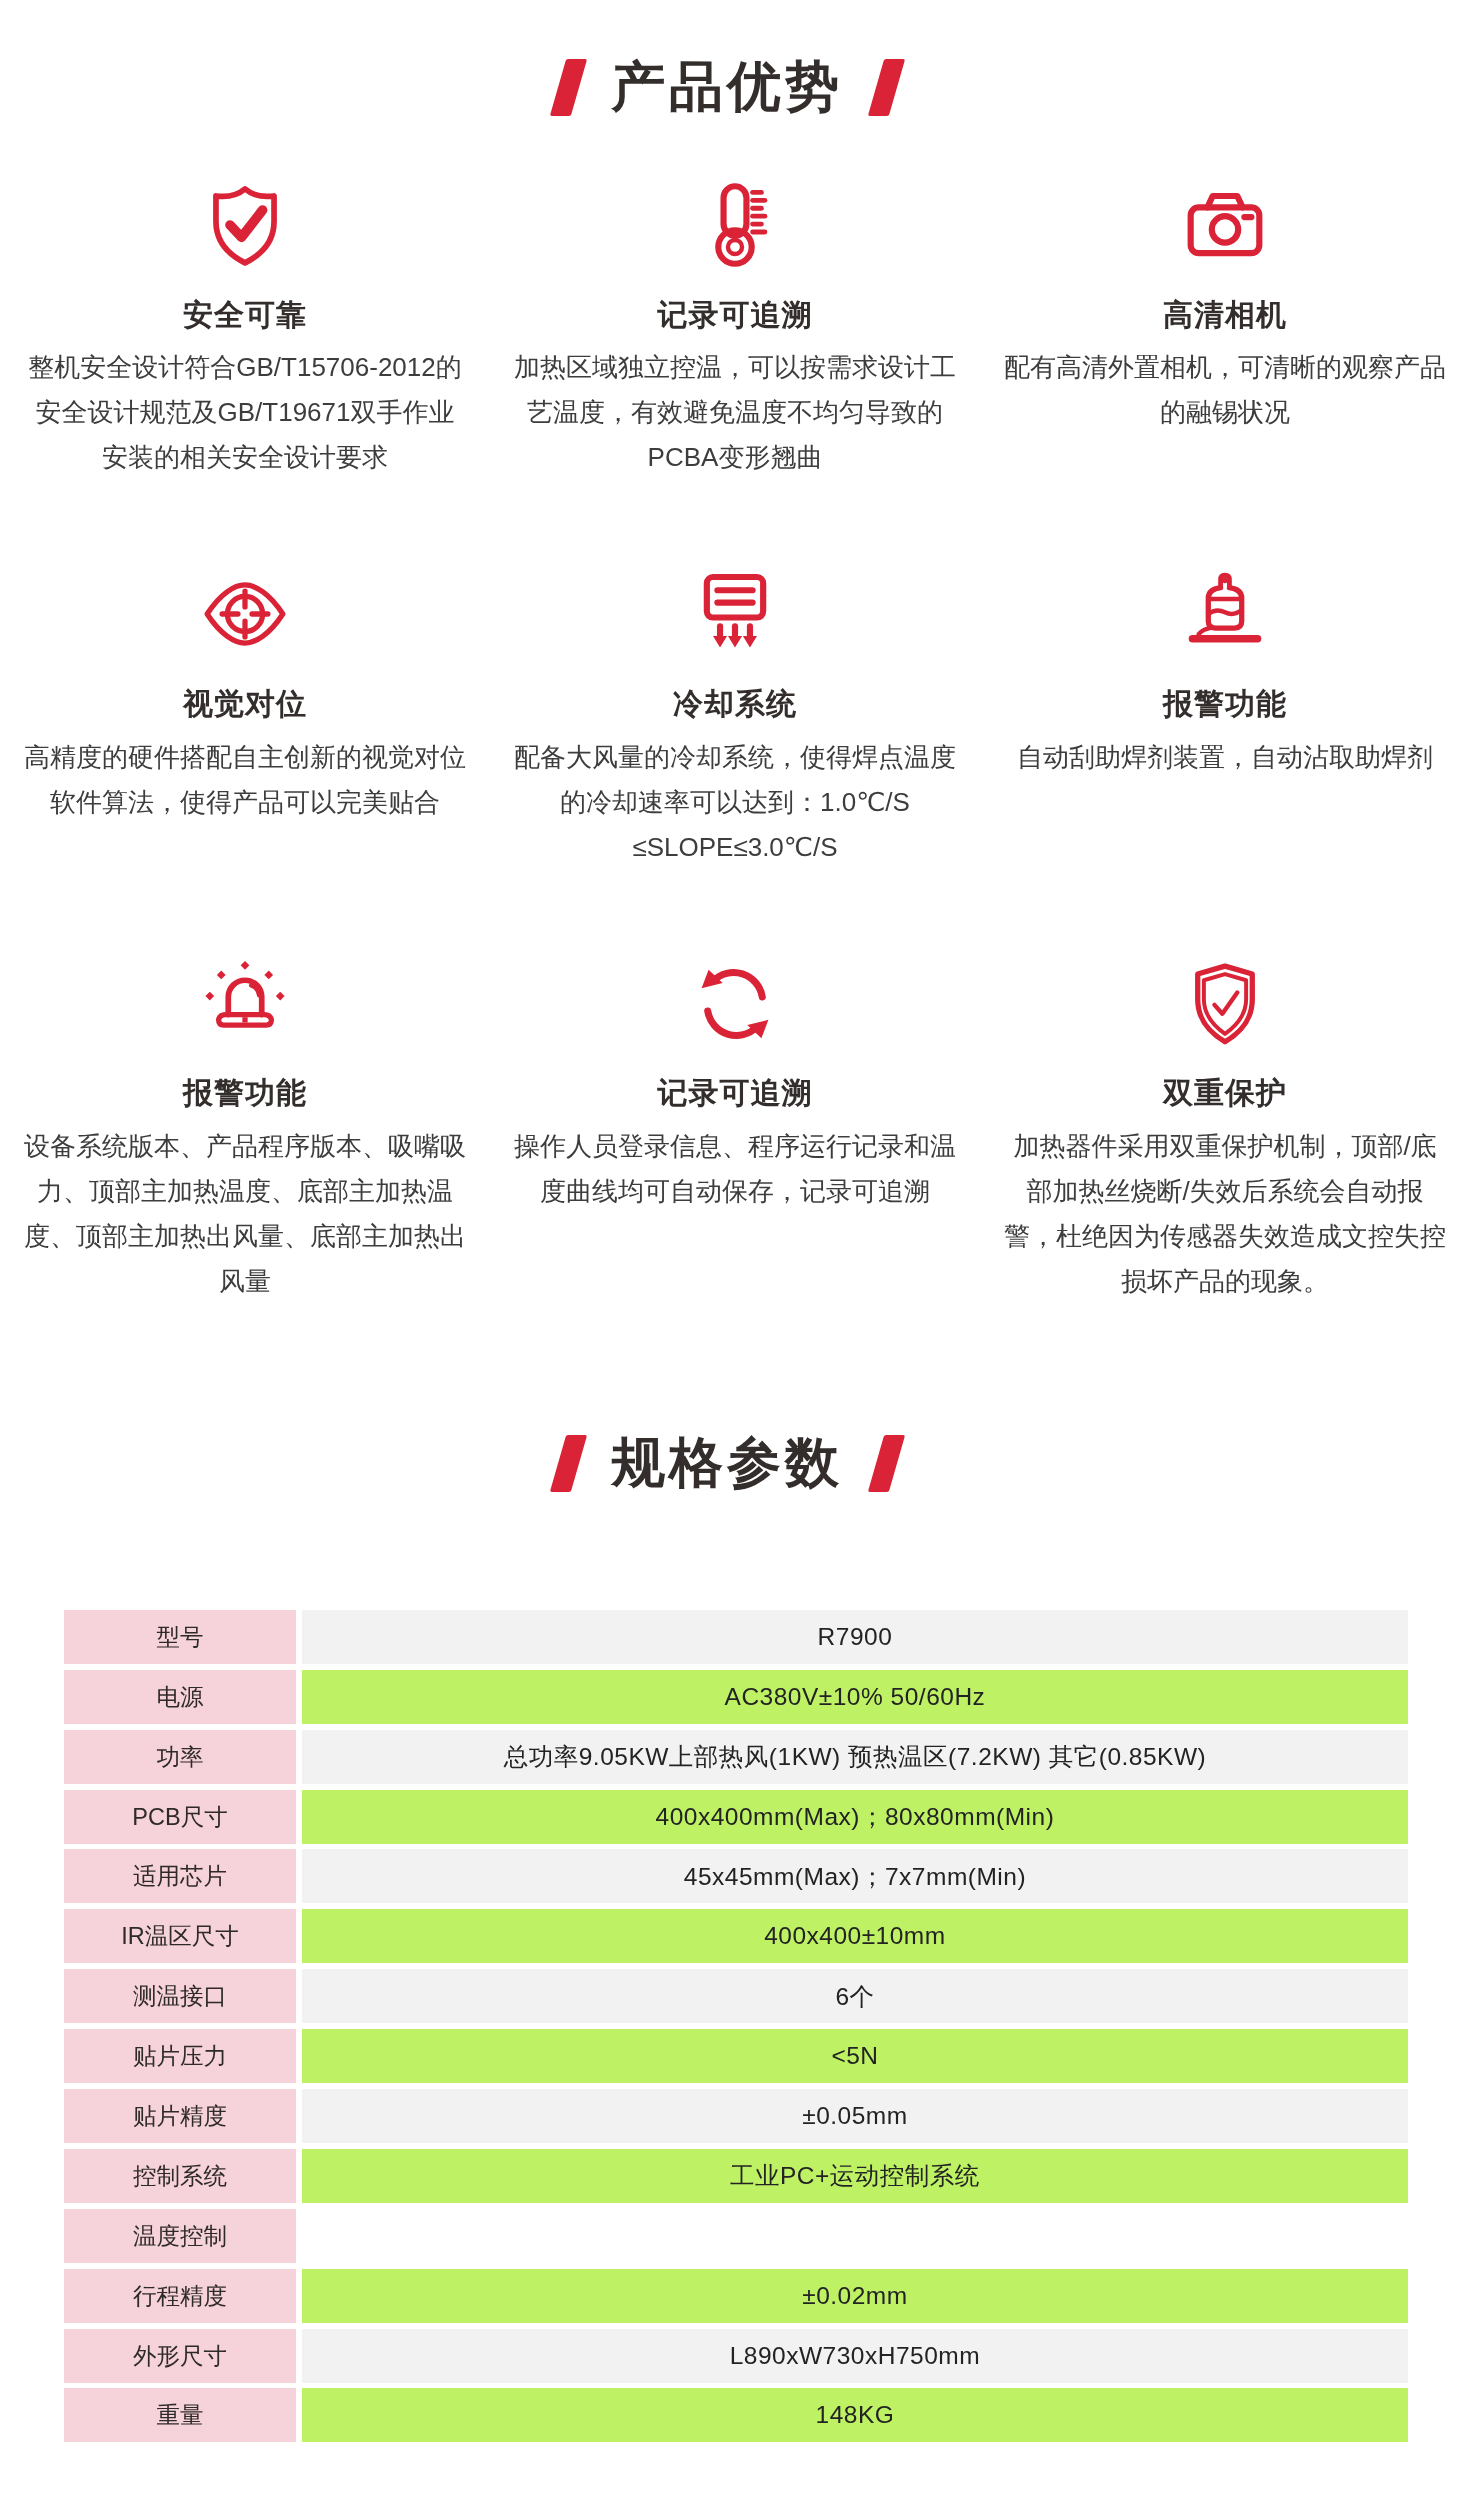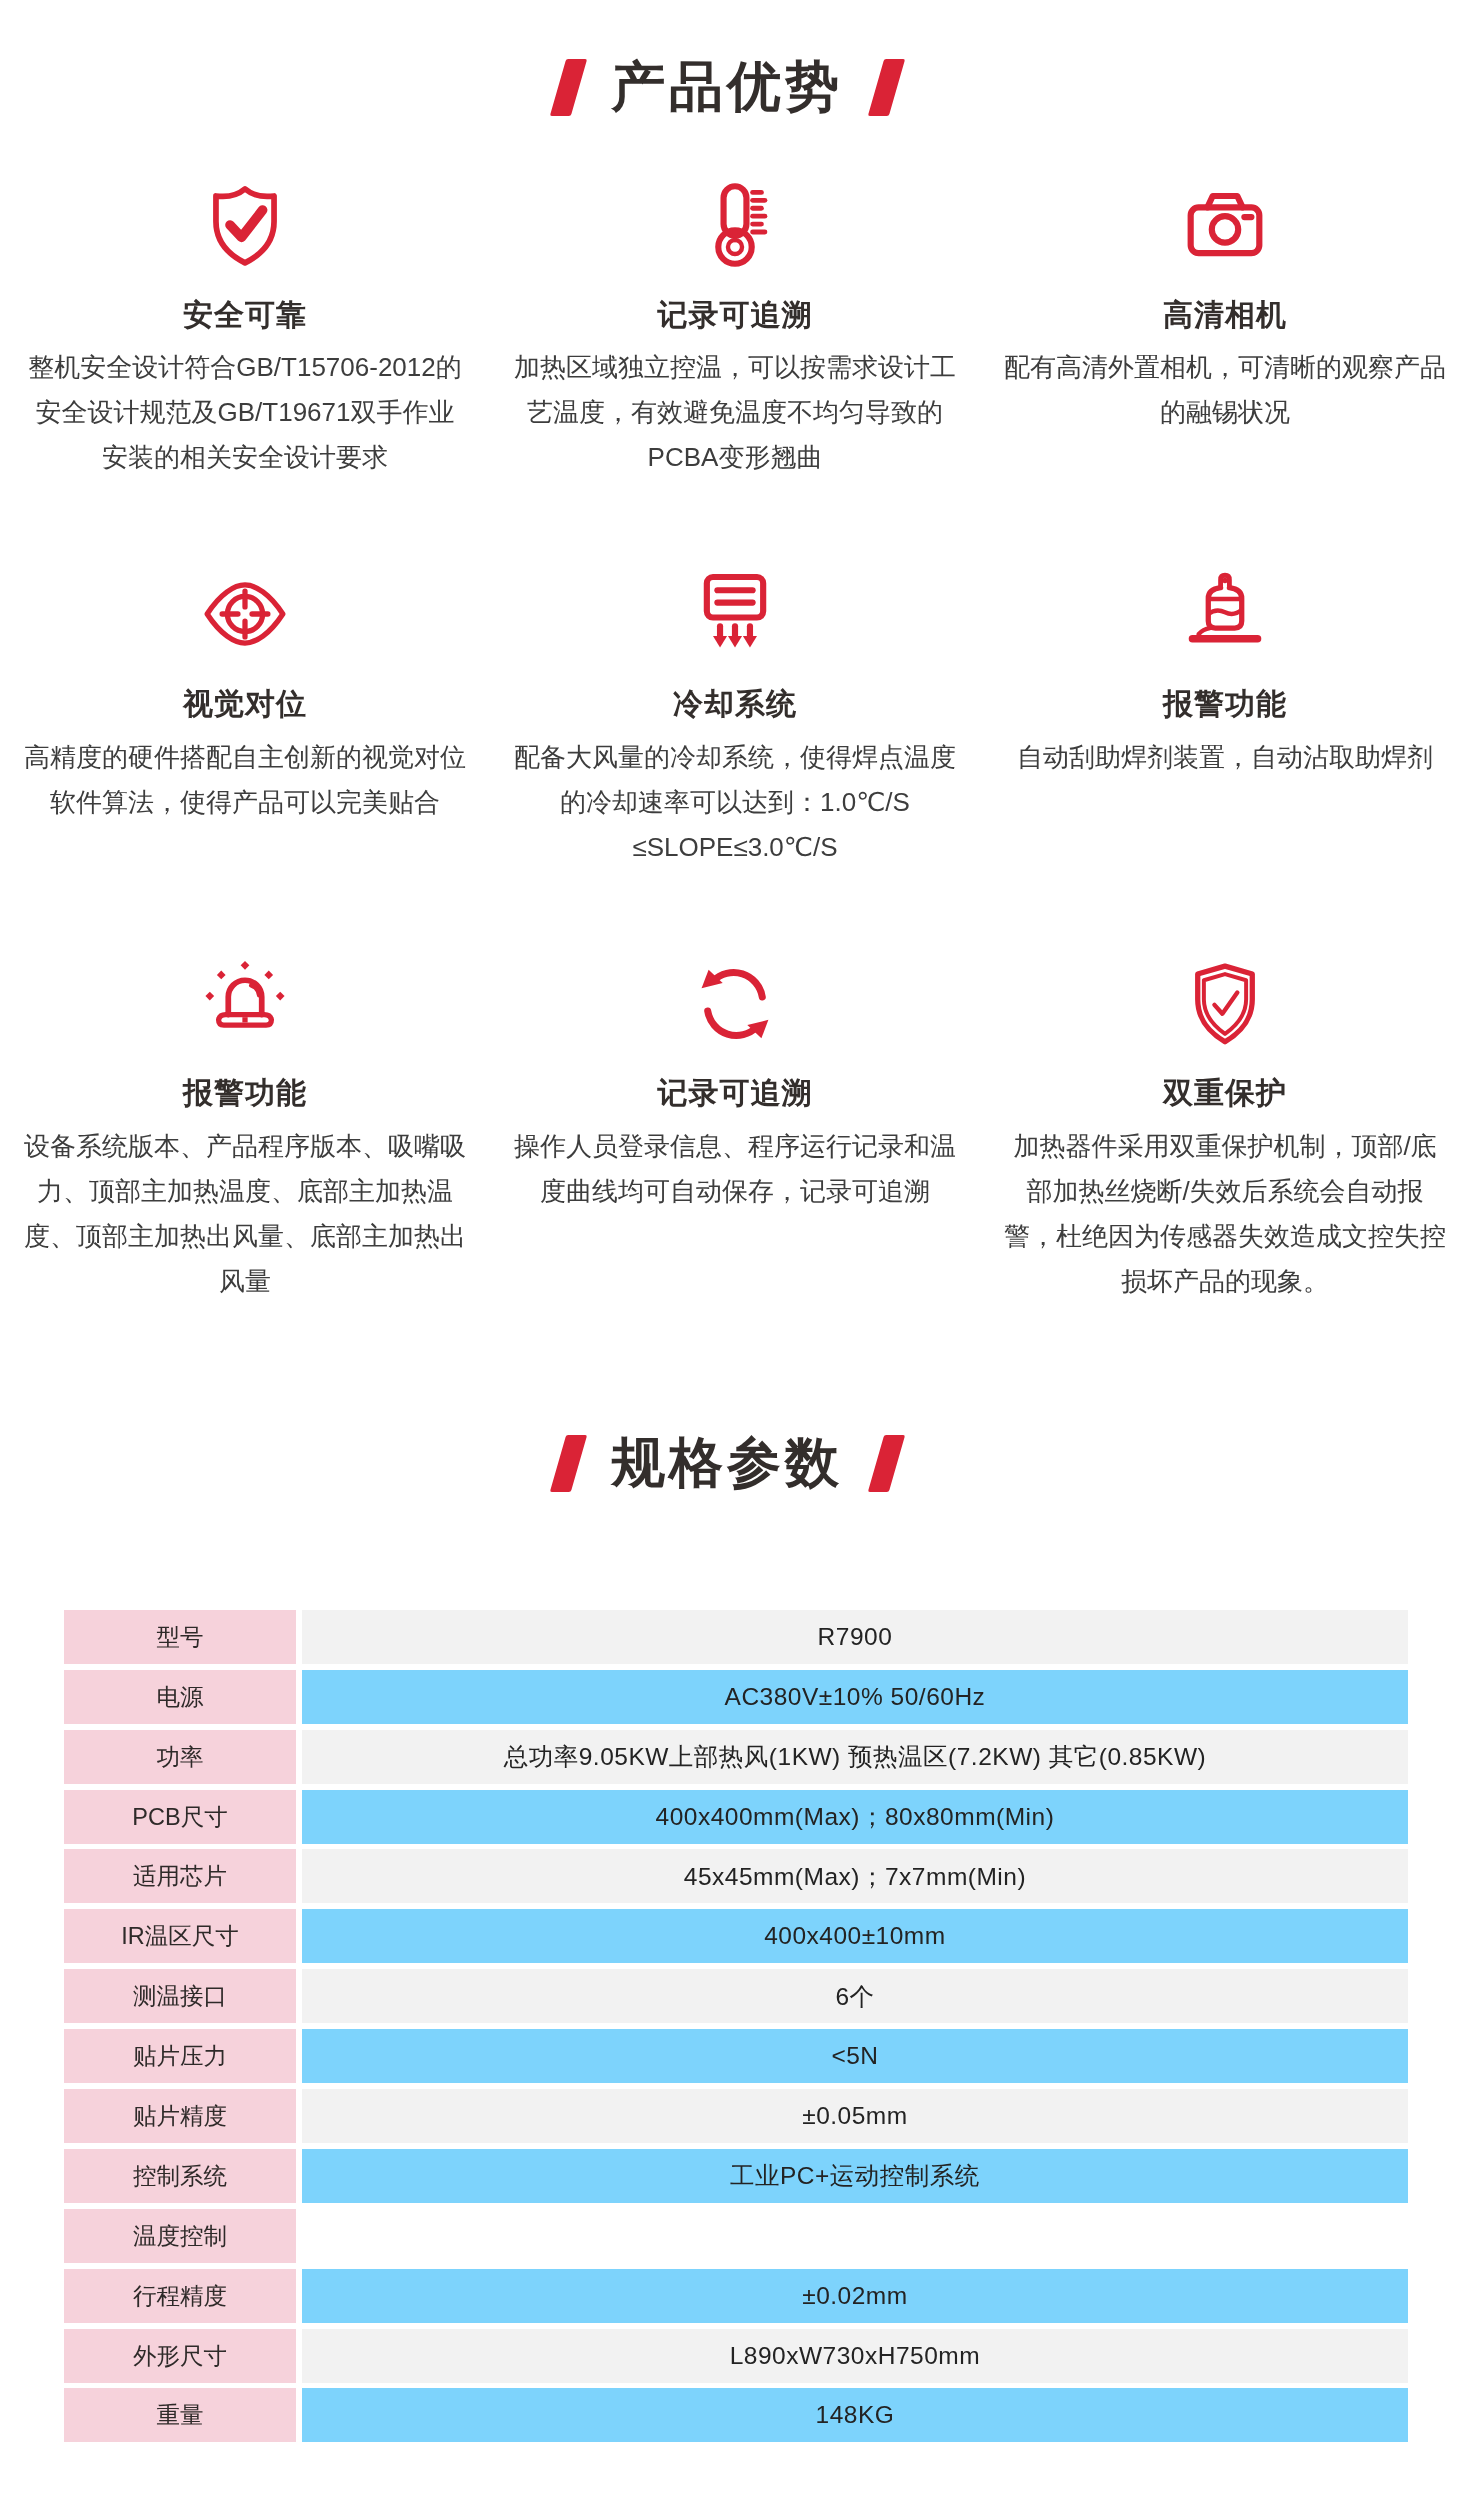--- a/index.html
+++ b/index.html
@@ -36,21 +36,21 @@
 
   
   .spec-table{width:1362px;margin:110px auto 0;}
   .spec-row{display:flex;margin-bottom:5.9px;padding-left:18px;}
   .spec-label{
     width:232px;height:54px;background:var(--pink);
     display:flex;align-items:center;justify-content:center;
     font-size:23.5px;color:#2E2A29;flex:0 0 auto;
   }
   .spec-value{
-    flex:1;height:54px;margin-left:5.9px;background:#7dd3fc;
+    flex:1;height:54px;margin-left:5.9px;background:#bef264;
     display:flex;align-items:center;justify-content:center;
     font-size:24.5px;color:#232323;letter-spacing:0.5px;
   }
   .spec-row:nth-child(odd) .spec-value{background:var(--gray);}
 
   svg{fill:none;stroke:var(--accent);stroke-linecap:round;stroke-linejoin:round;}
   svg .fill{fill:var(--accent);stroke:none;}
 </style>
 </head>
 <body>

